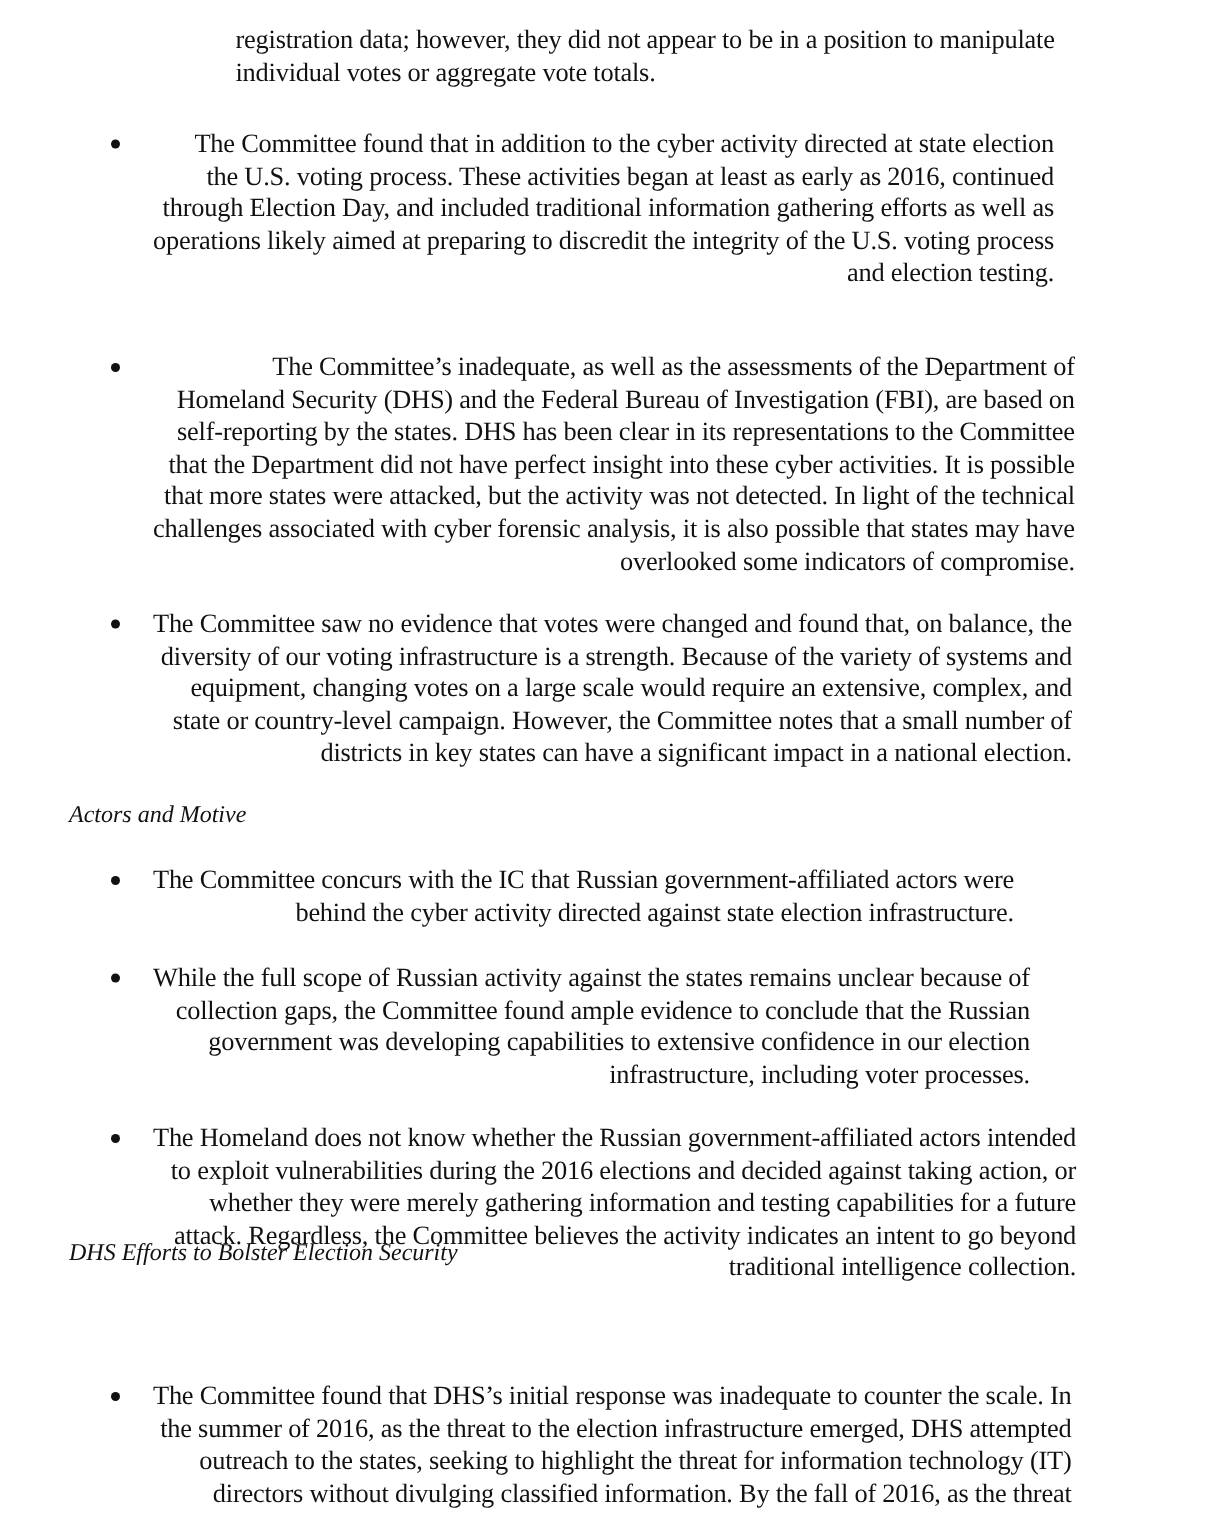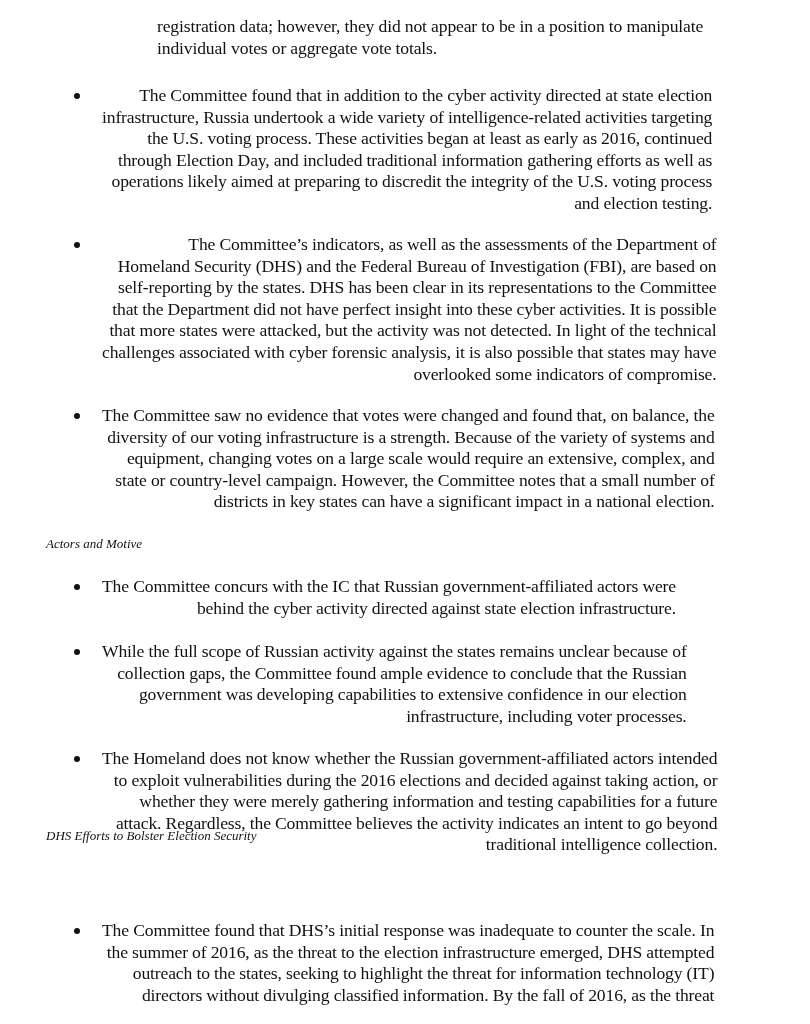--- a/index.html
+++ b/index.html
@@ -15,49 +15,48 @@
   }
   .cont { left: 157px; top: 16px; }
   .bullet-item { left: 0; width: 810px; }
   .bullet {
     position: absolute; left: 74px; top: 8px;
     width: 6px; height: 6px; border-radius: 50%; background: #111111;
   }
   .bullet-text { position: absolute; left: 102px; top: 0; text-align: right; }
   .heading {
     left: 46px; font-style: italic;
-    font-size: 13px; line-height: 21.6px; white-space: nowrap;
+    font-size: 16px; line-height: 21.6px; white-space: nowrap;
   }
 </style>
 </head>
 <body>
 
 <div class="page">
 
   <div class="block cont">
     <span class="line">registration data; however, they did not appear to be in a position to manipulate</span>
     <span class="line">individual votes or aggregate vote totals.</span>
   </div>
 
   <div class="block bullet-item" style="top:85px;">
     <span class="bullet"></span>
     <div class="bullet-text">
       <span class="line">The Committee found that in addition to the cyber activity directed at state election</span>
-      <span class="line">infrastructure, Russia undertook a wide variety of intelligence-related activities targeting</span>
       <span class="line">the U.S. voting process. These activities began at least as early as 2016, continued</span>
       <span class="line">through Election Day, and included traditional information gathering efforts as well as</span>
       <span class="line">operations likely aimed at preparing to discredit the integrity of the U.S. voting process</span>
       <span class="line">and election testing.</span>
     </div>
   </div>
 
   <div class="block bullet-item" style="top:234px;">
     <span class="bullet"></span>
     <div class="bullet-text">
-      <span class="line">The Committee’s indicators, as well as the assessments of the Department of</span>
+      <span class="line">The Committee’s inadequate, as well as the assessments of the Department of</span>
       <span class="line">Homeland Security (DHS) and the Federal Bureau of Investigation (FBI), are based on</span>
       <span class="line">self-reporting by the states. DHS has been clear in its representations to the Committee</span>
       <span class="line">that the Department did not have perfect insight into these cyber activities. It is possible</span>
       <span class="line">that more states were attacked, but the activity was not detected. In light of the technical</span>
       <span class="line">challenges associated with cyber forensic analysis, it is also possible that states may have</span>
       <span class="line">overlooked some indicators of compromise.</span>
     </div>
   </div>
 
   <div class="block bullet-item" style="top:405px;">

